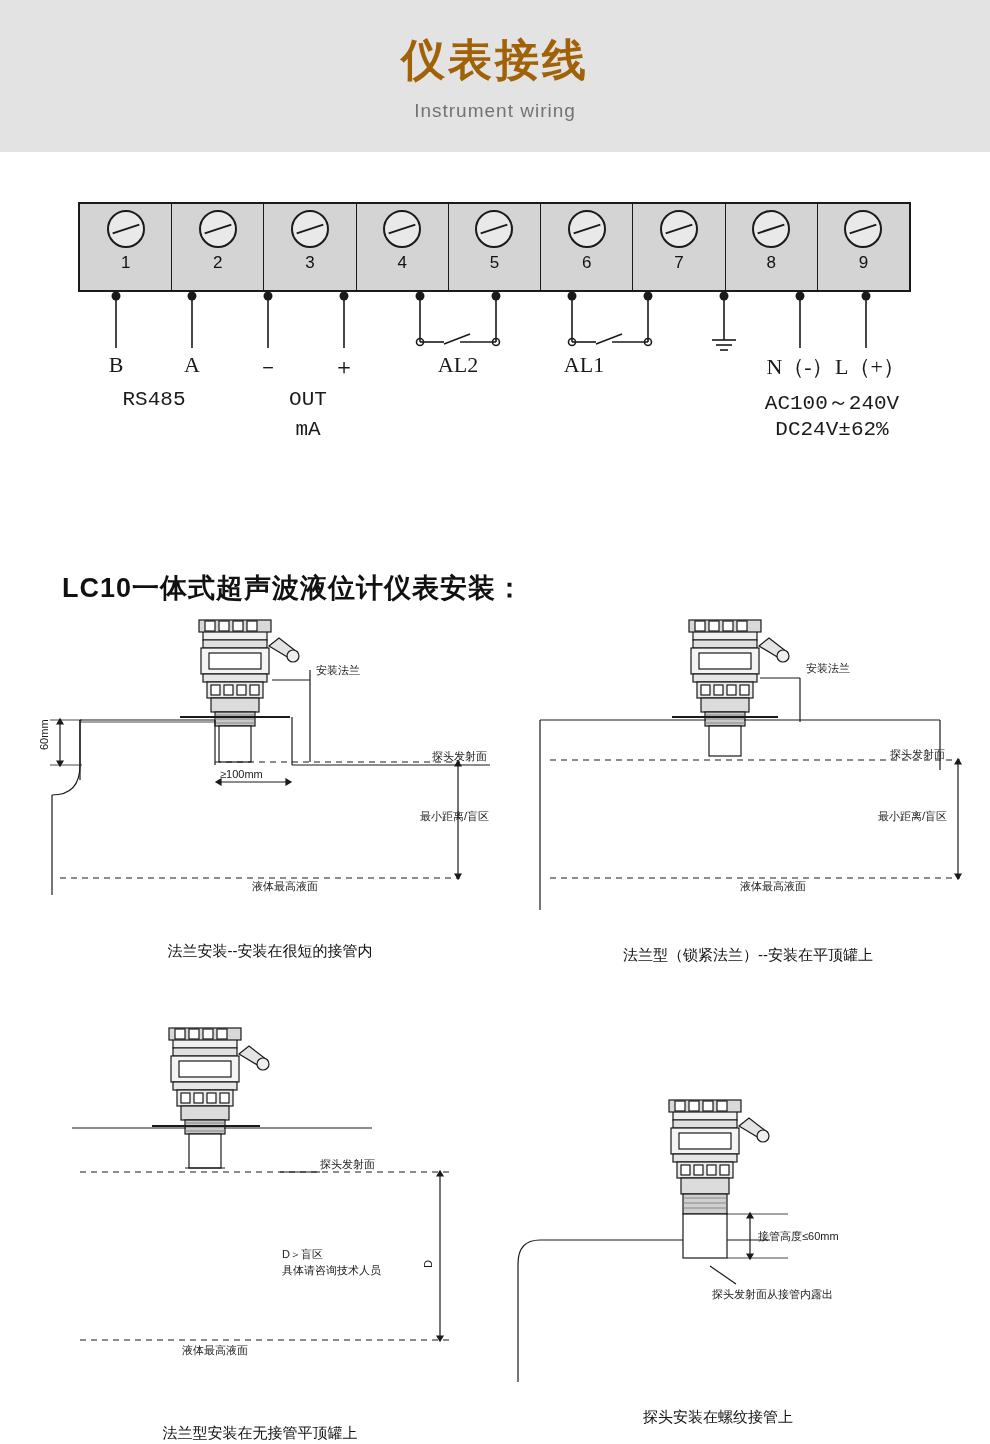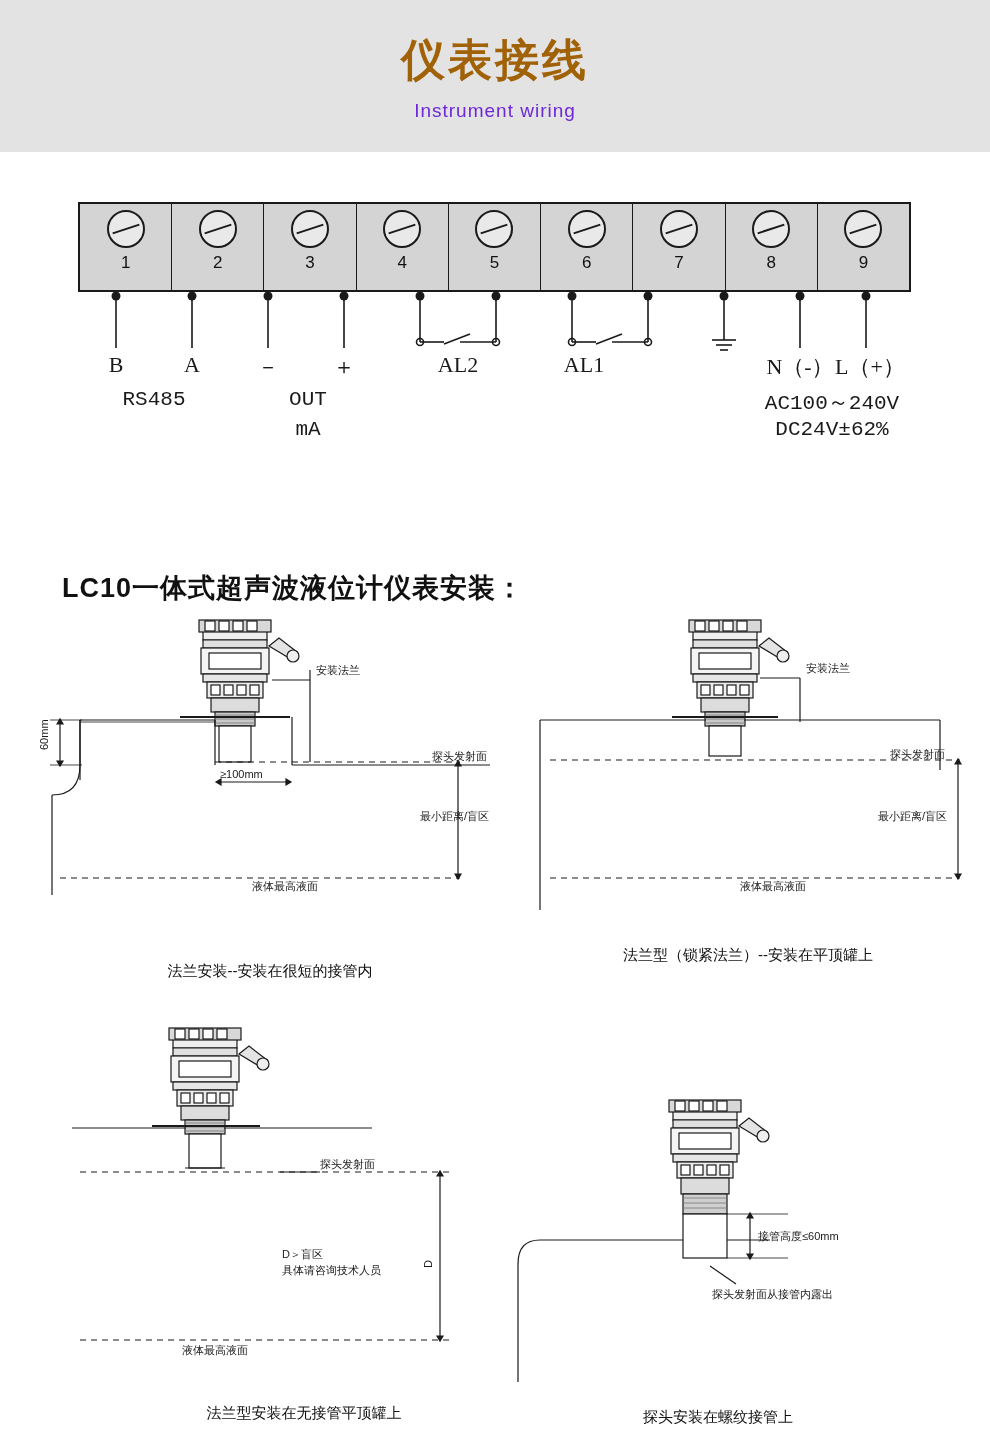--- a/index.html
+++ b/index.html
@@ -22,21 +22,21 @@
   .header h1 {
     margin: 0;
     font-size: 44px;
     font-weight: bold;
     letter-spacing: 3px;
     color: #a16207;
   }
   .header .sub {
     margin-top: 10px;
     font-size: 19px;
-    color: #6d28d9;
+    color: #737373;
     letter-spacing: 1px;
   }
 
   
   .wiring {
     position: relative;
     width: 990px; height: 340px;
   }
   .term-block {
     position: absolute;
@@ -326,21 +326,21 @@
       </g>
       <g fill="#1a1a1a" font-size="11">
         <text x="296" y="64">安装法兰</text>
         <text x="412" y="150">探头发射面</text>
         <text x="400" y="210">最小距离/盲区</text>
         <text x="232" y="280">液体最高液面</text>
         <text x="200" y="168">≥100mm</text>
         <text x="28" y="140" transform="rotate(-90 28 140)">60mm</text>
       </g>
     </svg>
-    <div class="fig-caption" style="left:250px; top:352px;">法兰安装--安装在很短的接管内</div>
+    <div class="fig-caption" style="left:250px; top:332px;">法兰安装--安装在很短的接管内</div>
   </div>
 
   <div class="fig" style="left:510px; top:10px; width:470px; height:370px;">
     <svg width="470" height="350" viewBox="0 0 470 350">
       <g stroke="#1a1a1a" fill="none" stroke-width="1.2">
         <g transform="translate(165,10)">
           <rect x="18" y="10" width="64" height="10" fill="#efefef"></rect>
           <path d="M18 20 h64 v8 h-64 z" fill="#e0e0e0"></path>
           <rect x="14" y="0" width="72" height="12" fill="#d8d8d8"></rect>
           <g fill="#ffffff">
@@ -449,21 +449,21 @@
         <path d="M417 316 l3 5 l3 -5 z" fill="#1a1a1a"></path>
       </g>
       <g fill="#1a1a1a" font-size="11">
         <text x="300" y="148">探头发射面</text>
         <text x="262" y="238">D＞盲区</text>
         <text x="262" y="254">具体请咨询技术人员</text>
         <text x="412" y="248" transform="rotate(-90 412 248)">D</text>
         <text x="162" y="334">液体最高液面</text>
       </g>
     </svg>
-    <div class="fig-caption" style="left:240px; top:384px;margin-left:44px;">法兰型安装在无接管平顶罐上</div>
+    <div class="fig-caption" style="left:240px; top:404px;">法兰型安装在无接管平顶罐上</div>
   </div>
 
   <div class="fig" style="left:500px; top:470px; width:470px; height:370px;">
     <svg width="470" height="345" viewBox="0 0 470 345">
       <g stroke="#1a1a1a" fill="none" stroke-width="1.2">
         <g transform="translate(155,30)">
           <rect x="18" y="10" width="64" height="10" fill="#efefef"></rect>
           <path d="M18 20 h64 v8 h-64 z" fill="#e0e0e0"></path>
           <rect x="14" y="0" width="72" height="12" fill="#d8d8d8"></rect>
           <g fill="#ffffff">

